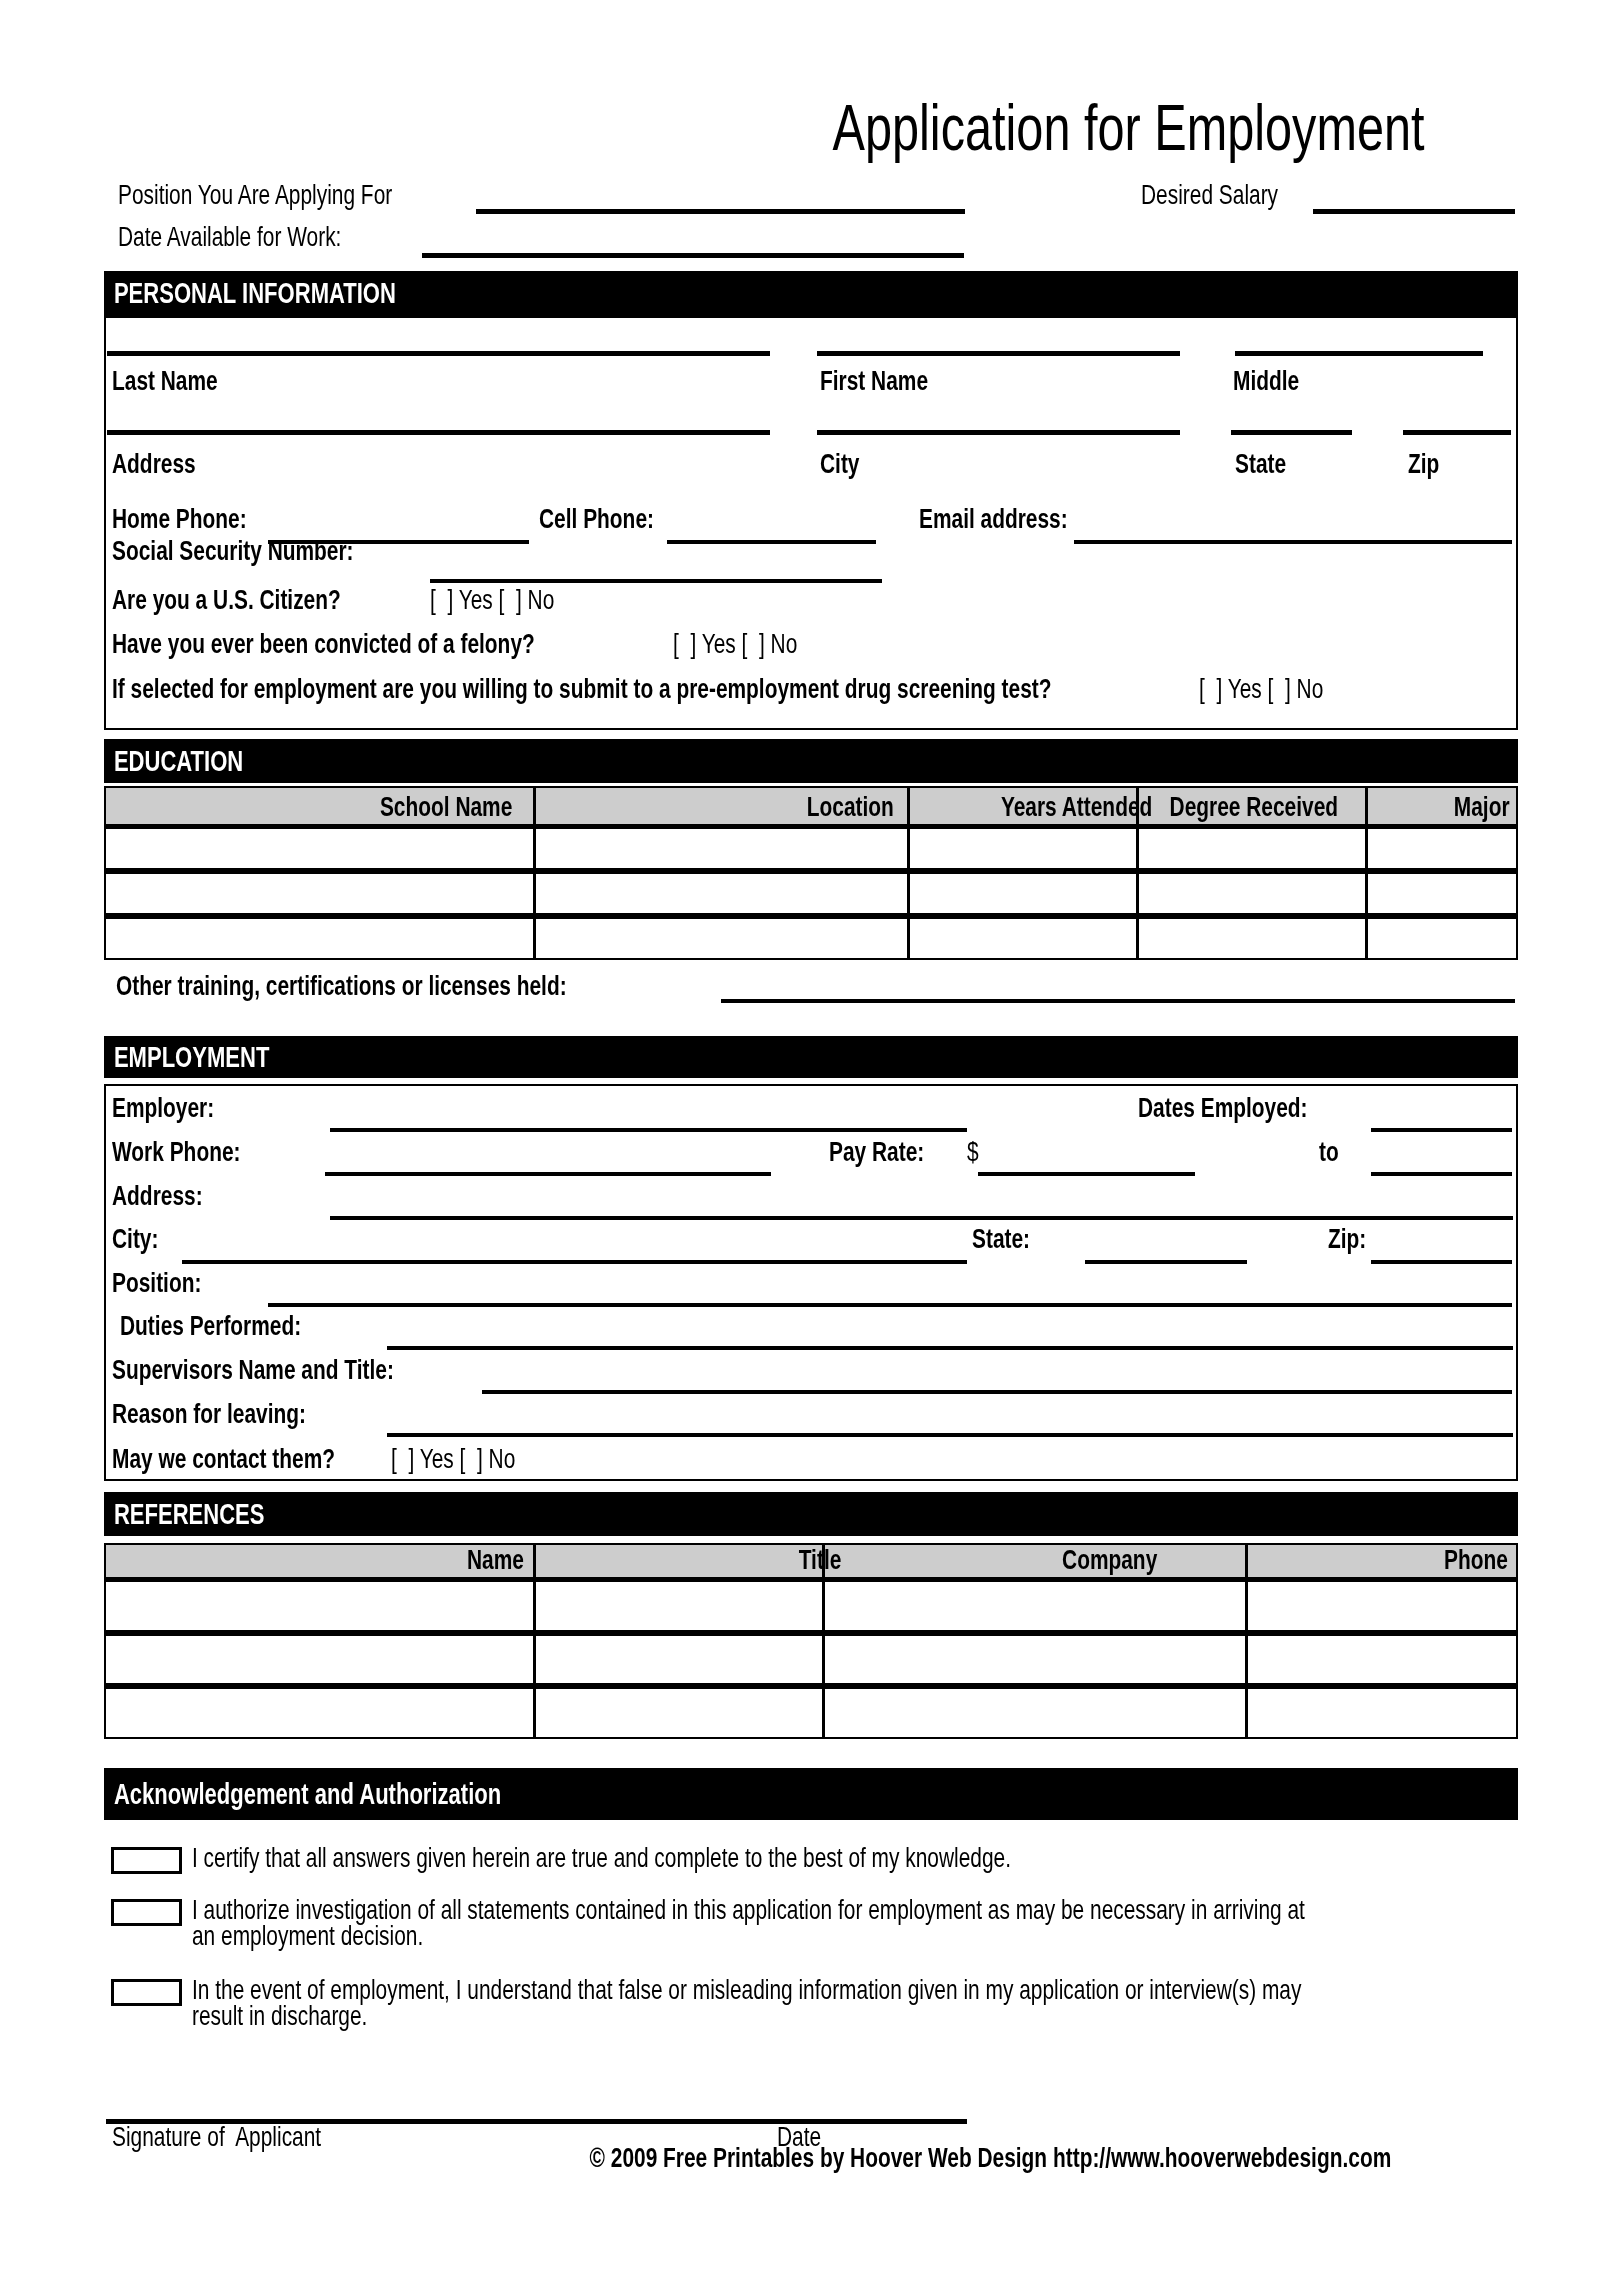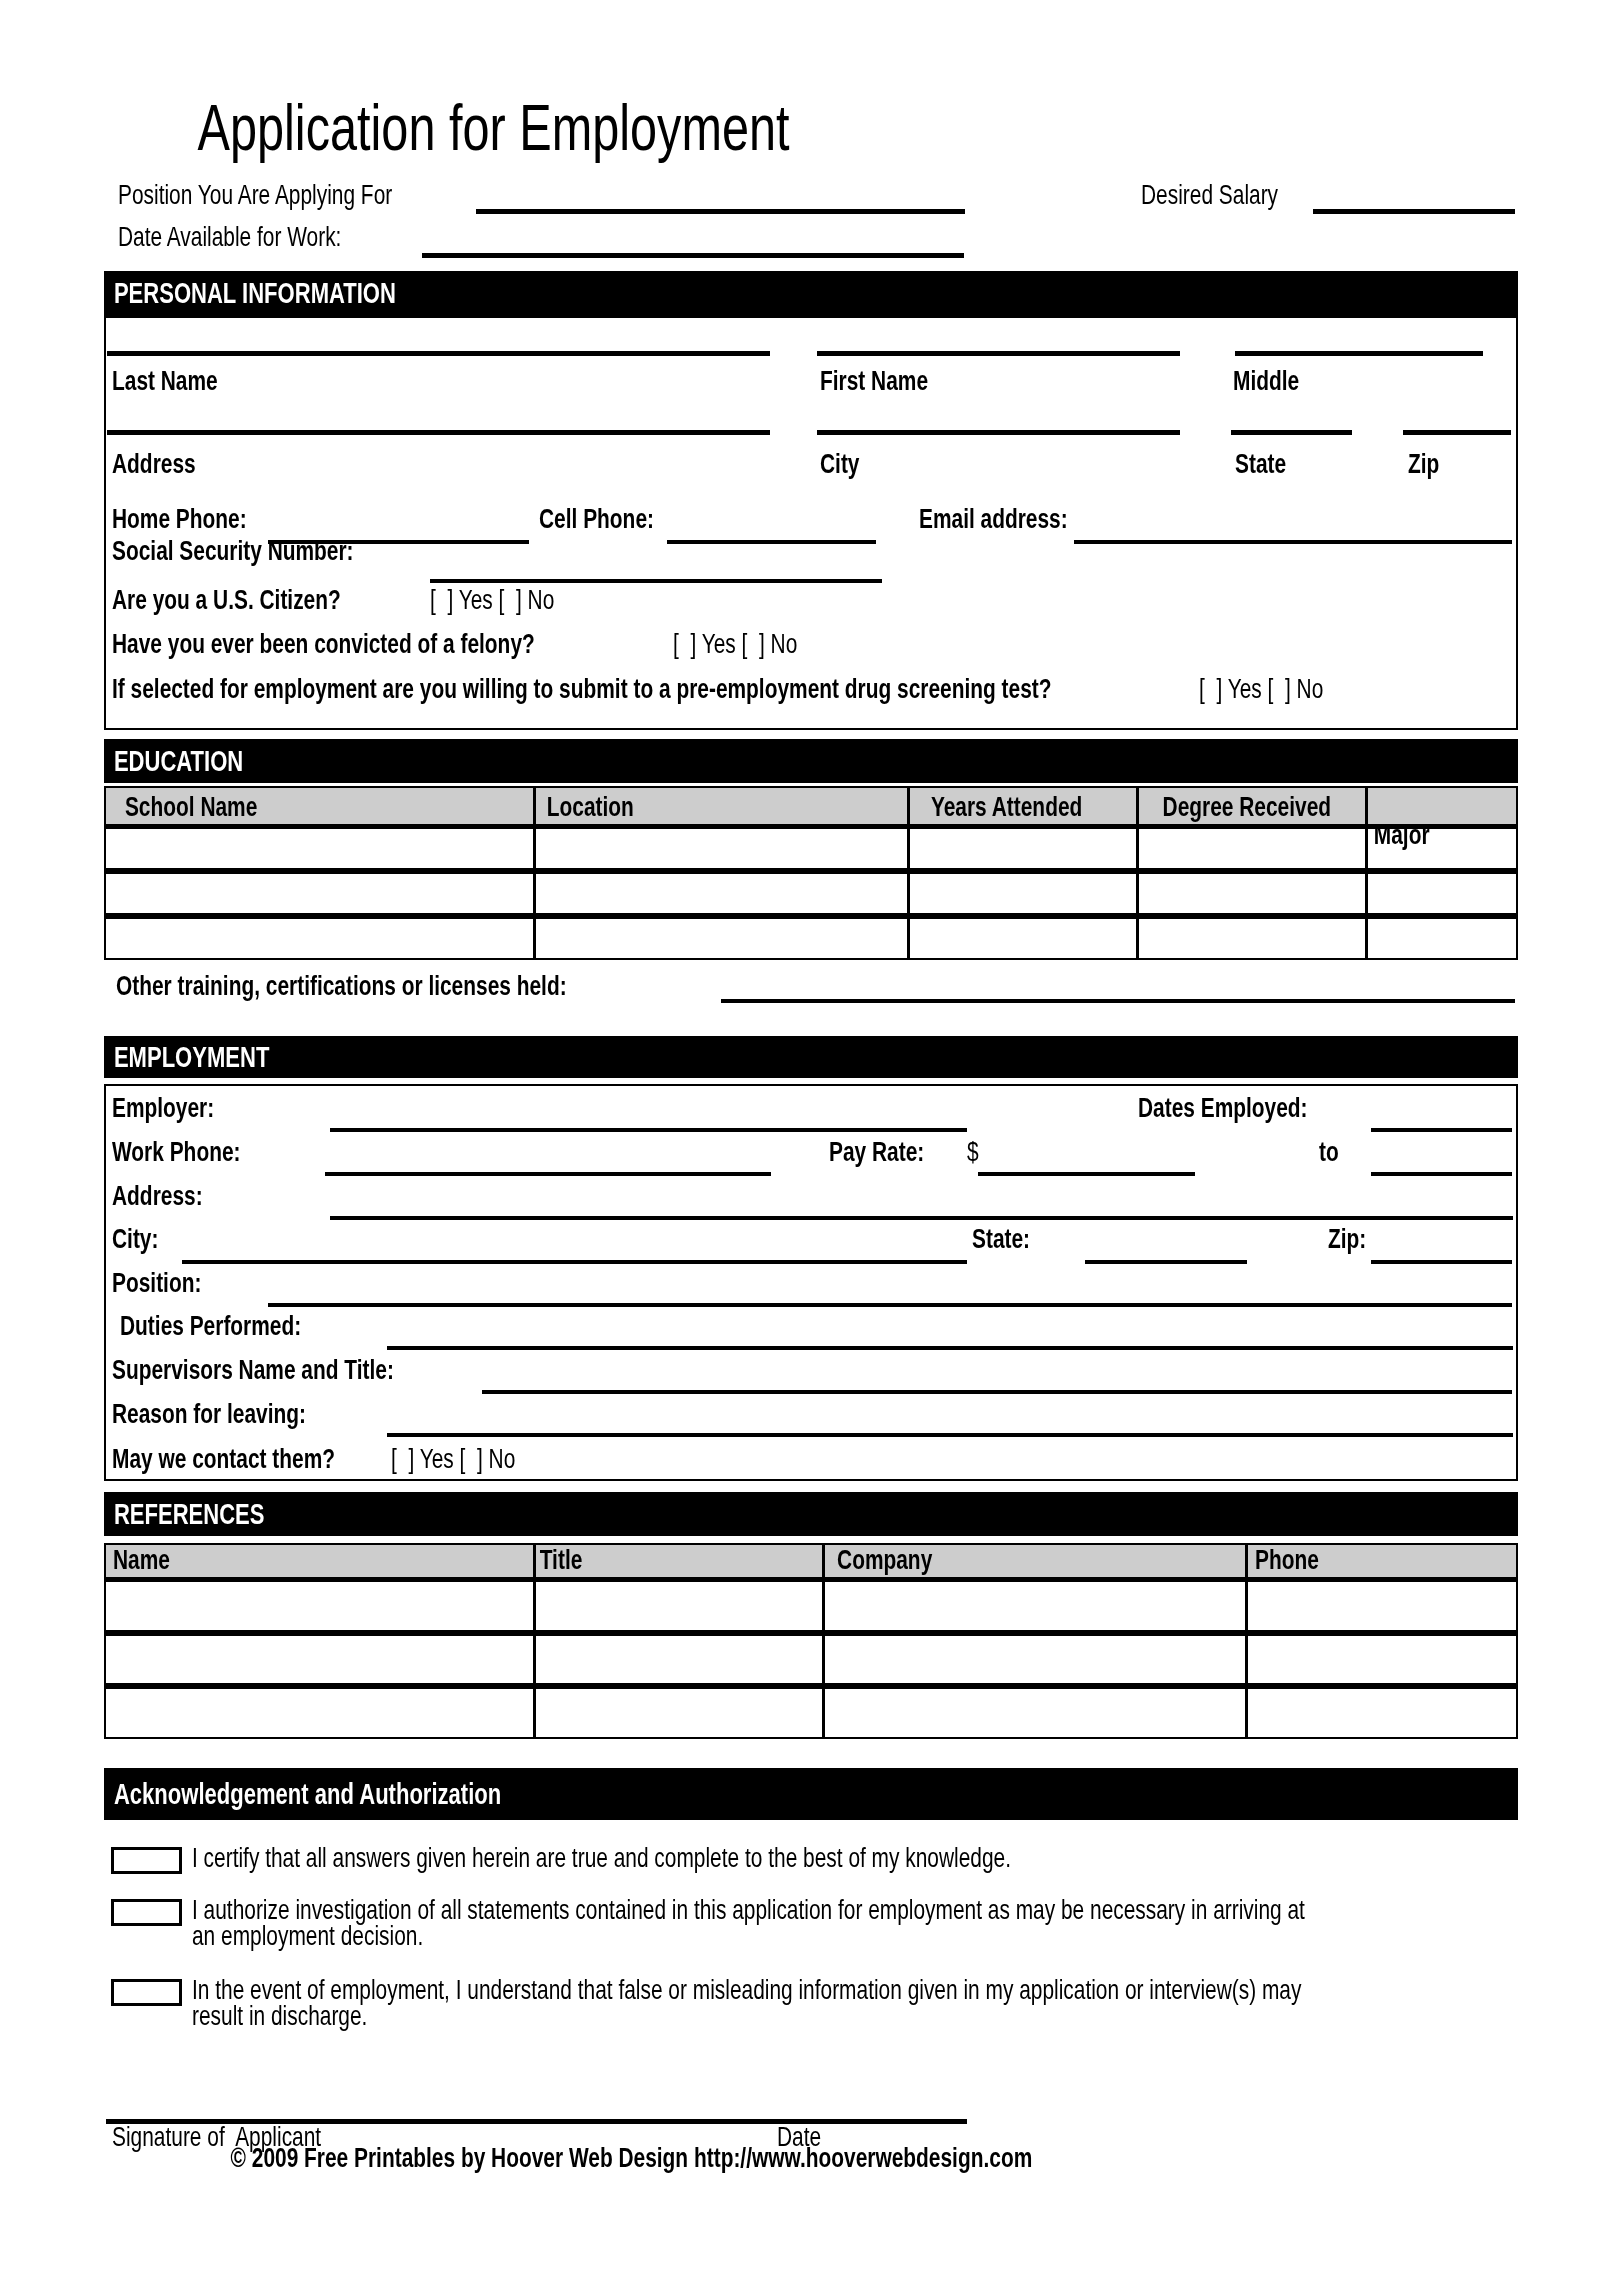--- a/index.html
+++ b/index.html
@@ -7,21 +7,21 @@
   .page {
     position: relative; width: 1623px; height: 2296px;
     background: #ffffff; color: #000;
     font-family: "Liberation Sans", sans-serif;
     overflow: hidden; margin: 0 auto;
   }
   
   .t { position: absolute; white-space: pre; font-size: 27.5px; line-height: 1; }
   .t > span { display: inline-block; transform: scaleX(0.76); transform-origin: 0 50%; white-space: pre; }
   .b { font-weight: bold; }
-  .ctr { text-align: left; }
+  .ctr { text-align: right; }
   .ctr > span { transform-origin: 50% 50%; }
   .title { font-size: 64px; }
   
   .bar { position: absolute; left: 104px; width: 1414px; background: #000; color: #fff; display: flex; align-items: center; }
   .bar > span { display: inline-block; transform: scaleX(0.76); transform-origin: 0 50%; font-weight: bold; font-size: 29px; padding-left: 13px; white-space: pre; }
   
   .ln { position: absolute; background: #000; }
   
   .box { position: absolute; border: 2.8px solid #000; background: transparent; }
   
@@ -87,21 +87,21 @@
 
   <div class="bar" style="top:739px;height:44px;">
       <span>EDUCATION</span>
     </div>
 
   <div class="thead" style="left:104px;top:786px;width:1414px;height:40px;"></div>
   <div class="t b ctr" style="left:104px;top:793px;width:429px;"><span>School Name</span></div>
   <div class="t b ctr" style="left:533px;top:793px;width:375px;"><span>Location</span></div>
   <div class="t b ctr" style="left:907px;top:793px;width:269px;"><span>Years Attended</span></div>
   <div class="t b ctr" style="left:1136px;top:793px;width:229px;"><span>Degree Received</span></div>
-  <div class="t b ctr" style="left:1365px;top:793px;width:153px;margin-top:28px;"><span>Major</span></div>
+  <div class="t b ctr" style="left:1365px;top:793px;width:153px;"><span>Major</span></div>
 
   <div class="ln" style="left:104px;top:824px;width:1414px;height:4.6px;"></div>
   <div class="ln" style="left:104px;top:868px;width:1414px;height:5.5px;"></div>
   <div class="ln" style="left:104px;top:913px;width:1414px;height:5.5px;"></div>
   <div class="ln" style="left:533px;top:786px;width:2.8px;height:174px;"></div>
   <div class="ln" style="left:907px;top:786px;width:2.8px;height:174px;"></div>
   <div class="ln" style="left:1136px;top:786px;width:2.8px;height:174px;"></div>
   <div class="ln" style="left:1365px;top:786px;width:2.8px;height:174px;"></div>
   <div class="box" style="left:104px;top:786px;width:1414px;height:174px;"></div>
 

